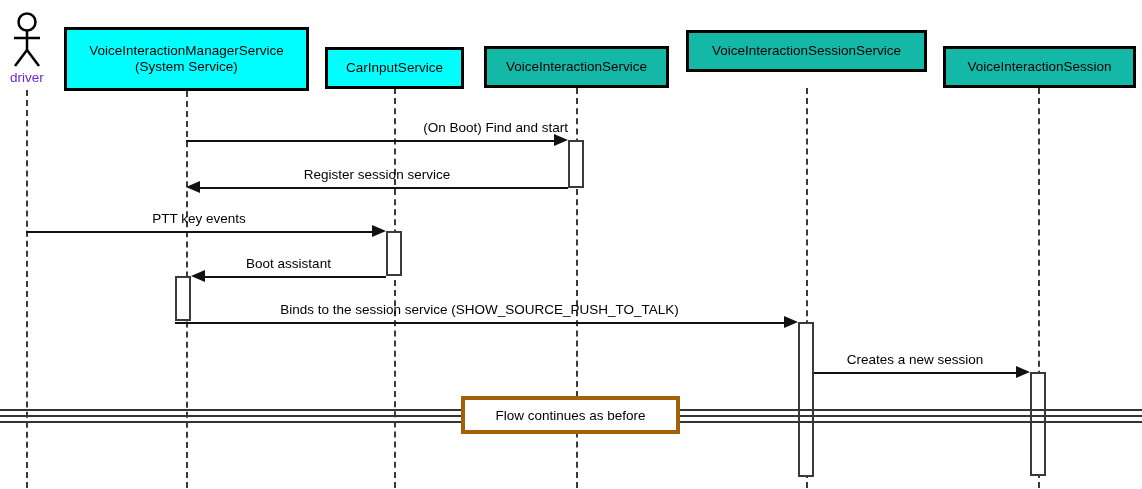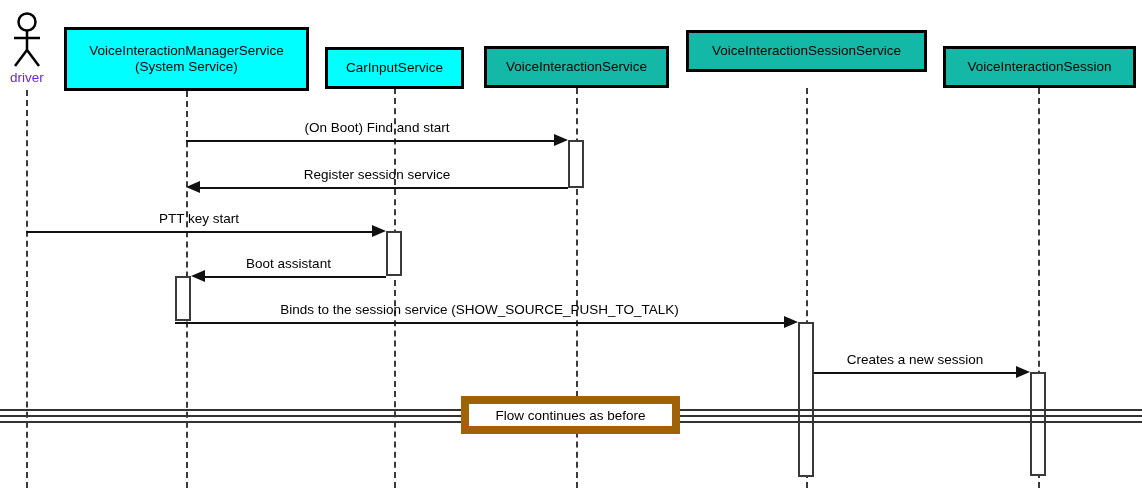--- a/index.html
+++ b/index.html
@@ -97,21 +97,21 @@
     position: absolute;
     left: 0;
     width: 1142px;
     height: 0;
     border-top: 2px solid #333333;
     z-index: 7;
   }
   .divider-box {
     position: absolute;
     box-sizing: border-box;
-    border: 8px solid #a16207;
+    border: 4px solid #a16207;
     background: #ffffff;
     display: flex;
     align-items: center;
     justify-content: center;
     font-size: 13.5px;
     color: #000000;
     white-space: nowrap;
     z-index: 8;
   }
 </style>
@@ -158,29 +158,29 @@
   <div class="participant-box green" style="left:943px; top:46px; width:193px; height:42px;">
     <span class="participant-label">VoiceInteractionSession</span>
   </div>
 
   <div class="activation" style="left:568px; top:140px; width:16px; height:48px;"></div>
   <div class="activation" style="left:386px; top:231px; width:16px; height:45px;"></div>
   <div class="activation" style="left:175px; top:276px; width:16px; height:45px;"></div>
   <div class="activation" style="left:798px; top:322px; width:16px; height:155px;"></div>
   <div class="activation" style="left:1030px; top:372px; width:16px; height:104px;"></div>
 
-  <div class="msg-label" style="left:186px; top:120px; width:382px;">(On Boot) Find and start</div>
+  <div class="msg-label" style="left:186px; top:120px; width:382px;text-align:right;">(On Boot) Find and start</div>
   <div class="msg-line" style="left:186px; top:140px; width:368px;"></div>
   <div class="msg-arrow right" style="left:554px; top:134px;"></div>
 
   <div class="msg-label" style="left:186px; top:167px; width:382px;">Register session service</div>
   <div class="msg-line" style="left:200px; top:187px; width:368px;"></div>
   <div class="msg-arrow left" style="left:186px; top:181px;"></div>
 
-  <div class="msg-label" style="left:26px; top:211px; width:346px;">PTT key start</div>
+  <div class="msg-label" style="left:26px; top:211px; width:346px;">PTT key events</div>
   <div class="msg-line" style="left:26px; top:231px; width:346px;"></div>
   <div class="msg-arrow right" style="left:372px; top:225px;"></div>
 
   <div class="msg-label" style="left:191px; top:256px; width:195px;">Boot assistant</div>
   <div class="msg-line" style="left:205px; top:276px; width:181px;"></div>
   <div class="msg-arrow left" style="left:191px; top:270px;"></div>
 
   <div class="msg-label" style="left:175px; top:302px; width:609px;">Binds to the session service (SHOW_SOURCE_PUSH_TO_TALK)</div>
   <div class="msg-line" style="left:175px; top:322px; width:609px;"></div>
   <div class="msg-arrow right" style="left:784px; top:316px;"></div>

